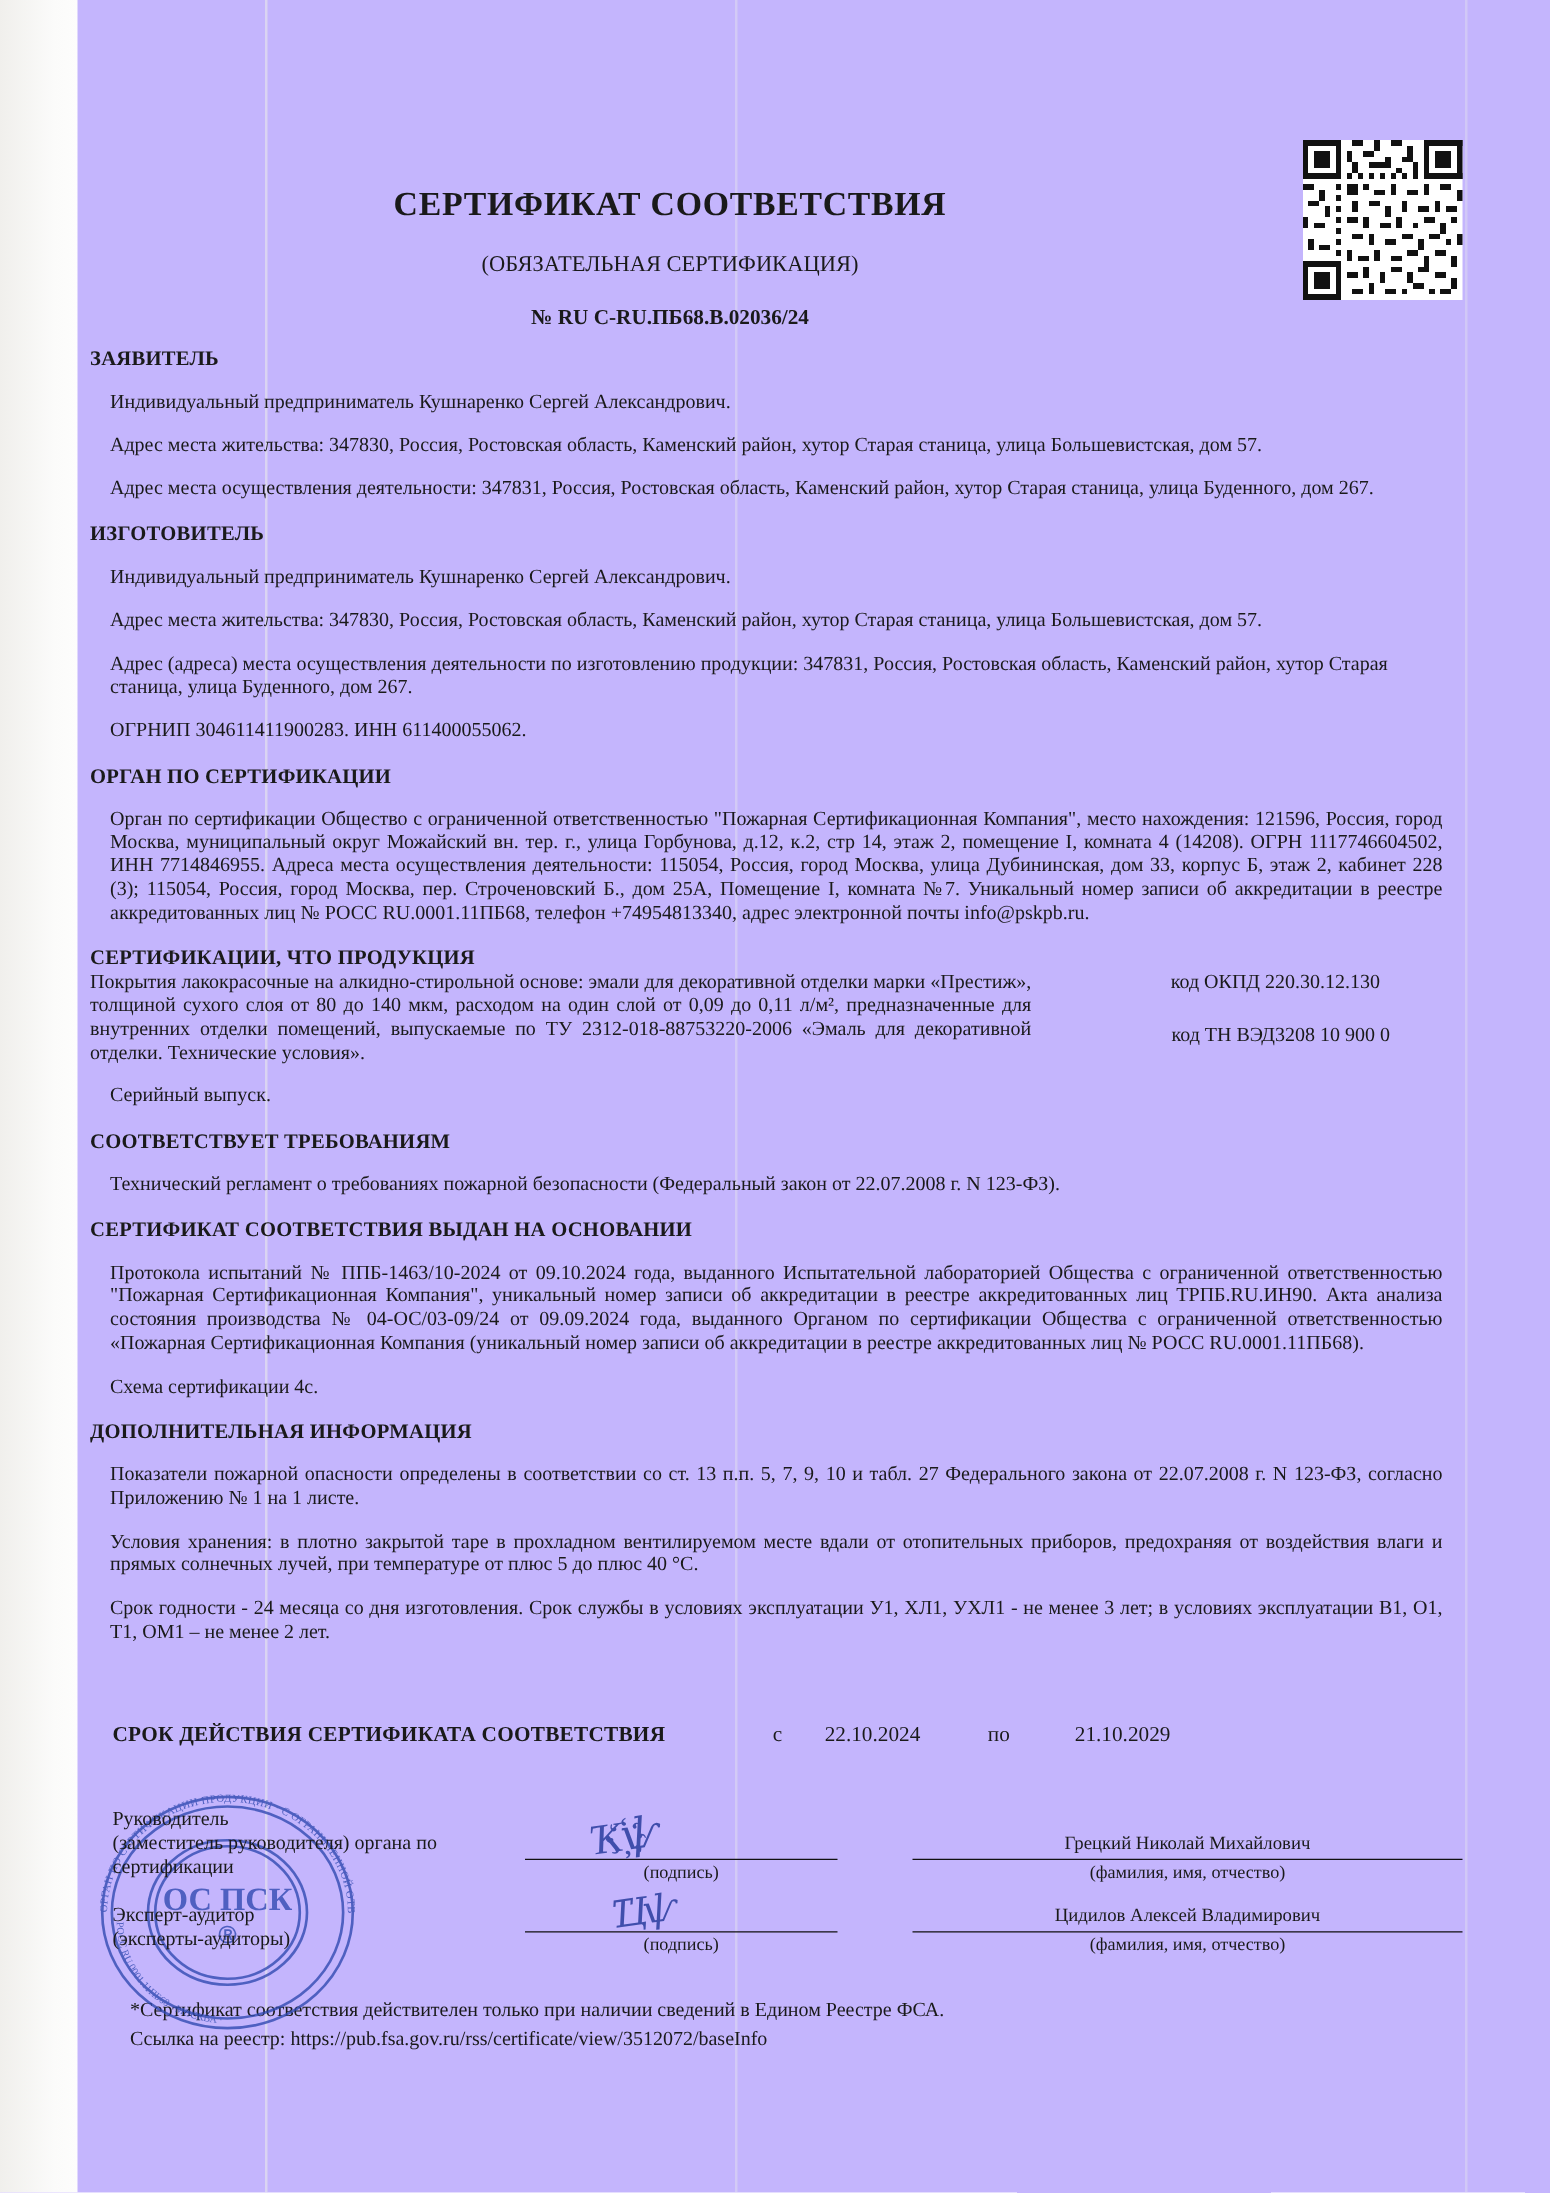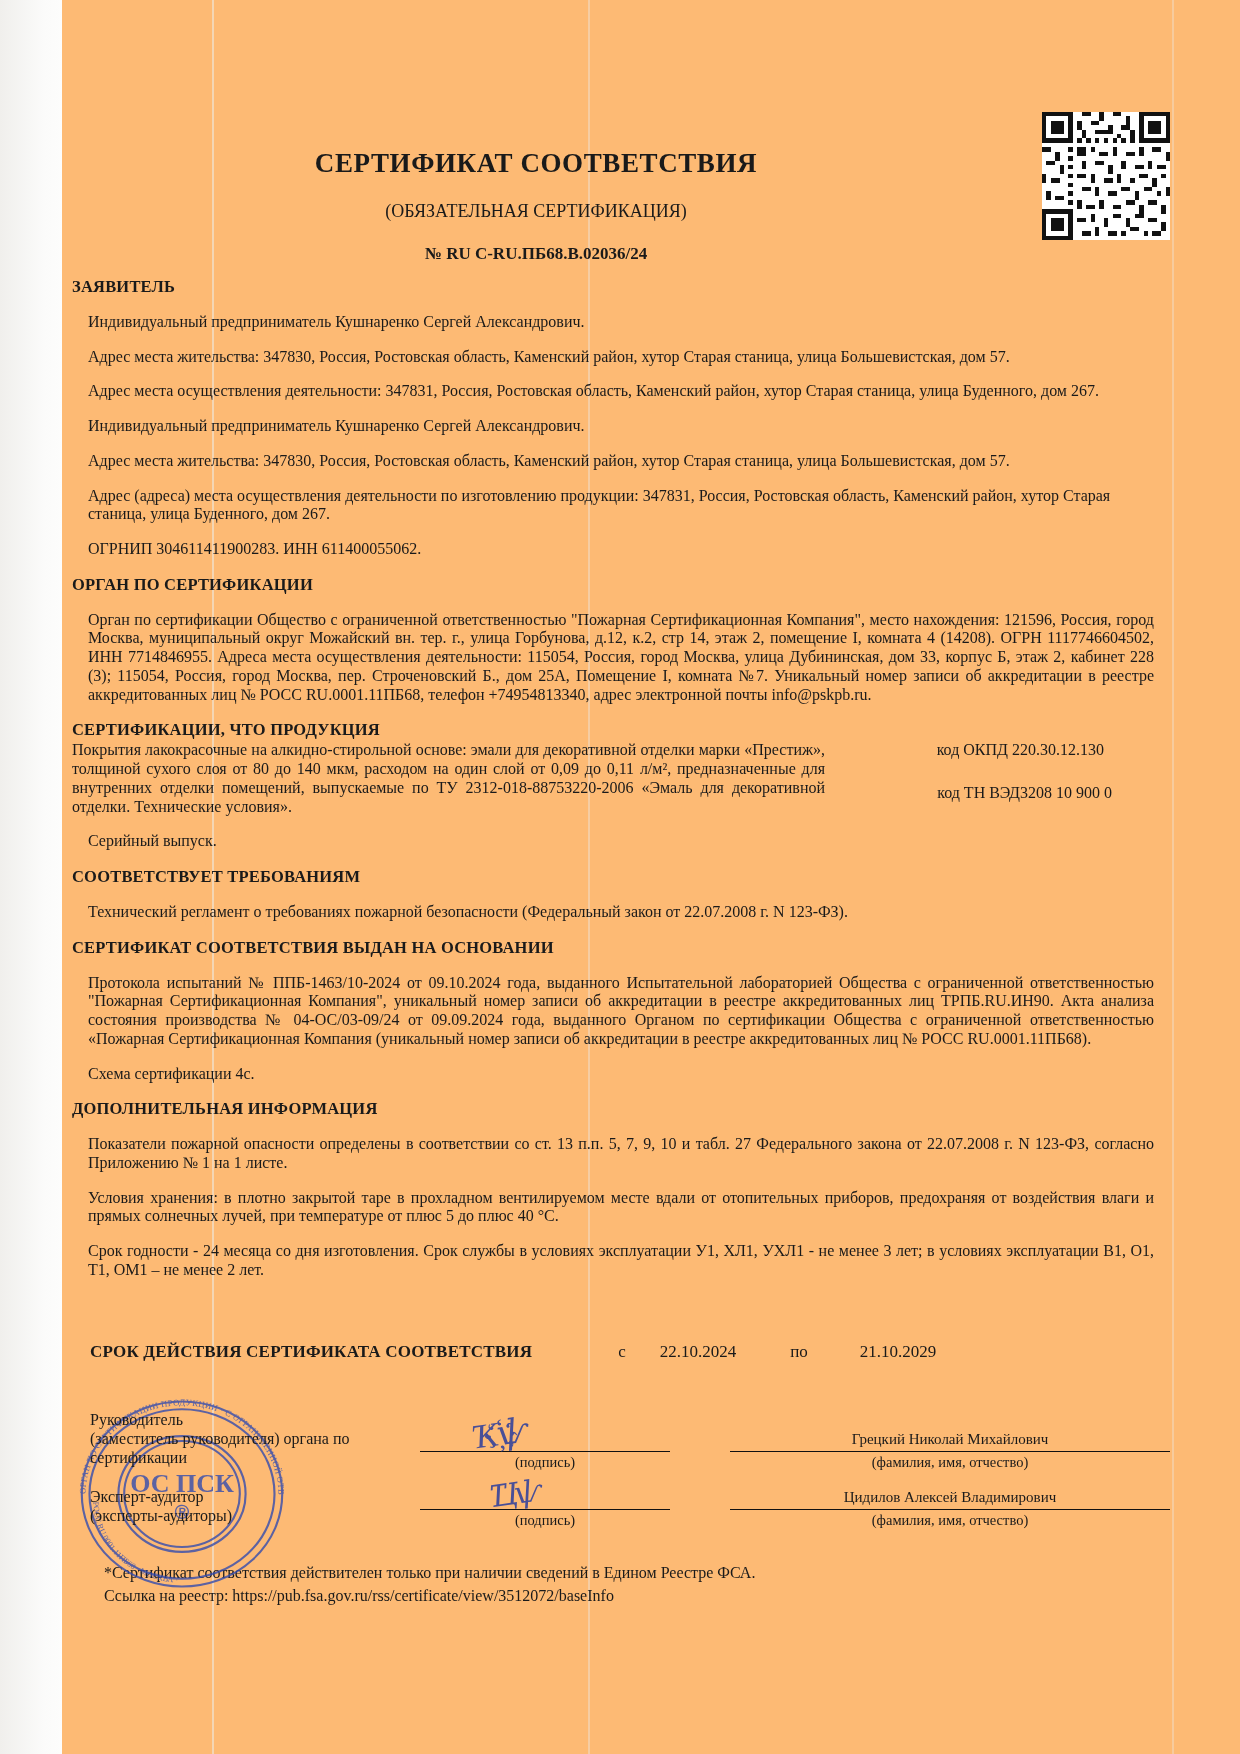--- a/index.html
+++ b/index.html
@@ -11,21 +11,21 @@
     width: 1240px;
     height: 1754px;
     position: relative;
     font-family: "Liberation Serif", serif;
     color: #1a1a1a;
     overflow: hidden;
   }
   .page {
     position: absolute;
     inset: 0;
-    background: #fdba74;
+    background: #c4b5fd;
   }
   
   .scan-edge-left {
     position: absolute;
     left: 0; top: 0; bottom: 0;
     width: 62px;
     background: linear-gradient(to right, #f0efec 0%, #fbfbfa 70%, #fdfdfc 100%);
   }
   .scan-streak {
     position: absolute;
@@ -347,20 +347,21 @@
     </div>
 
     <div class="block">
       <div class="section-title">ЗАЯВИТЕЛЬ</div>
       <p class="txt nj">Индивидуальный предприниматель Кушнаренко Сергей Александрович.</p>
       <p class="txt nj">Адрес места жительства: 347830, Россия, Ростовская область, Каменский район, хутор Старая станица, улица Большевистская, дом 57.</p>
       <p class="txt">Адрес места осуществления деятельности: 347831, Россия, Ростовская область, Каменский район, хутор Старая станица, улица Буденного, дом 267.</p>
     </div>
 
     <div class="block">
+      <div class="section-title">ИЗГОТОВИТЕЛЬ</div>
       <p class="txt nj">Индивидуальный предприниматель Кушнаренко Сергей Александрович.</p>
       <p class="txt nj">Адрес места жительства: 347830, Россия, Ростовская область, Каменский район, хутор Старая станица, улица Большевистская, дом 57.</p>
       <p class="txt nj">Адрес (адреса) места осуществления деятельности по изготовлению продукции: 347831, Россия, Ростовская область, Каменский район, хутор Старая станица, улица Буденного, дом 267.</p>
       <p class="txt nj">ОГРНИП 304611411900283. ИНН 611400055062.</p>
     </div>
 
     <div class="block">
       <div class="section-title">ОРГАН ПО СЕРТИФИКАЦИИ</div>
       <p class="txt">Орган по сертификации Общество с ограниченной ответственностью "Пожарная Сертификационная Компания", место нахождения: 121596, Россия, город Москва, муниципальный округ Можайский вн. тер. г., улица Горбунова, д.12, к.2, стр 14, этаж 2, помещение I, комната 4 (14208). ОГРН 1117746604502, ИНН 7714846955. Адреса места осуществления деятельности: 115054, Россия, город Москва, улица Дубининская, дом 33, корпус Б, этаж 2, кабинет 228 (3); 115054, Россия, город Москва, пер. Строченовский Б., дом 25А, Помещение I, комната №7. Уникальный номер записи об аккредитации в реестре аккредитованных лиц № РОСС RU.0001.11ПБ68, телефон +74954813340, адрес электронной почты info@pskpb.ru.</p>
     </div>

